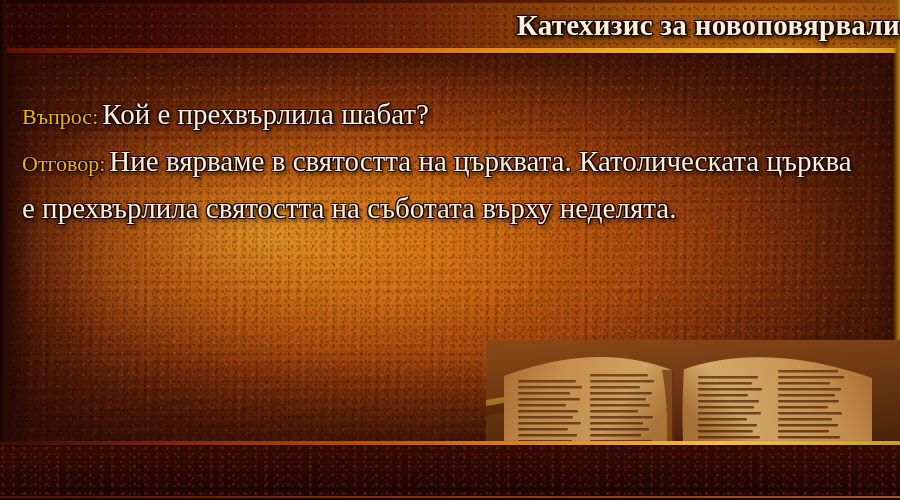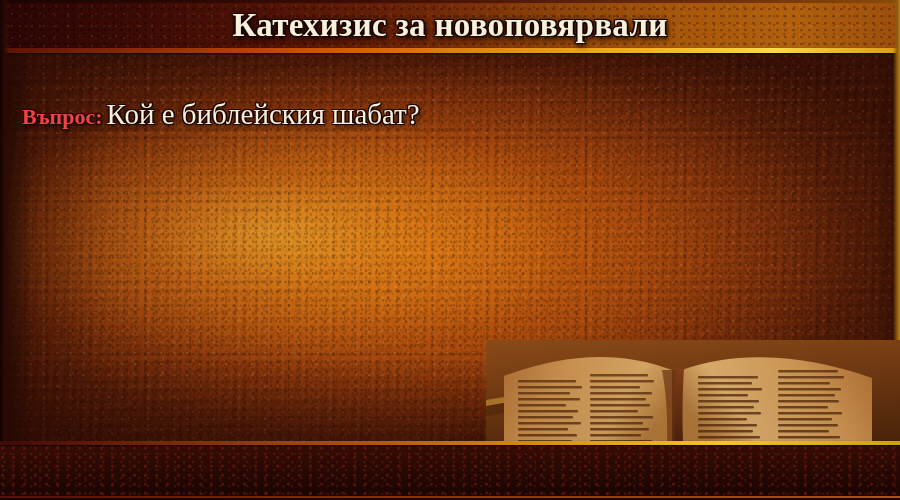--- a/index.html
+++ b/index.html
@@ -145,23 +145,23 @@
     left: 0; right: 0; top: 48px;
     height: 5px;
     background: linear-gradient(to right,
       #5a1205 0%, #8d2b07 16%, #c0550c 34%,
       #e08a14 54%, #f0b520 72%, #ffd84a 86%, #d99a16 100%);
     box-shadow: 0 1px 2px rgba(0,0,0,0.75);
   }
   .banner-title {
     position: relative;
     z-index: 3;
-    text-align: center;
+    text-align: right;
     line-height: 50px;
-    font-size: 33px;
+    font-size: 29px;
     font-weight: bold;
     color: #f7f1dc;
     letter-spacing: 0.3px;
     text-shadow:
       -1.4px -1.4px 0 #1b0502,
        1.4px -1.4px 0 #1b0502,
       -1.4px  1.4px 0 #1b0502,
        1.4px  1.4px 0 #1b0502,
        0 0 6px rgba(0,0,0,0.85),
        2px 3px 5px rgba(0,0,0,0.9);
@@ -229,22 +229,22 @@
     color: #f6f1df;
     text-shadow:
       -1.3px -1.3px 0 #1d0602,
        1.3px -1.3px 0 #1d0602,
       -1.3px  1.3px 0 #1d0602,
        1.3px  1.3px 0 #1d0602,
        2px 3px 4px rgba(0,0,0,0.85);
   }
   .qa-label {
     font-size: 22px;
-    font-weight: bold;
-    color: #ef4444;
+    font-weight: normal;
+    color: #eab308;
     padding-right: 4px;
     text-shadow:
       -1.2px -1.2px 0 #200702,
        1.2px -1.2px 0 #200702,
       -1.2px  1.2px 0 #200702,
        1.2px  1.2px 0 #200702,
        2px 3px 4px rgba(0,0,0,0.9);
   }
   .qa-text { white-space: normal; }
 </style>
@@ -386,25 +386,28 @@
   <div class="banner">
     <div class="banner-grain"></div>
     <div class="banner-top-line"></div>
     <div class="banner-title">Катехизис за новоповярвали</div>
   </div>
   <div class="banner-rule"></div>
 
   <div class="body-text">
 
     <div class="qa-line">
-      <span class="qa-label">Въпрос:</span><span class="qa-text">Кой е библейския шабат?</span>
+      <span class="qa-label">Въпрос:</span><span class="qa-text">Кой е прехвърлила шабат?</span>
     </div>
 
 
 
+    <div class="qa-line">
+      <span class="qa-label">Отговор:</span><span class="qa-text">Ние вярваме в святостта на църквата. Католическата църква е прехвърлила святостта на съботата върху неделята.</span>
+    </div>
 
   </div>
 
   <div class="edge-left"></div>
   <div class="edge-right"></div>
 
   <div class="bottom-rule"></div>
   <div class="bottom-band">
     <div class="bottom-band-grain"></div>
     <div class="bottom-hairline"></div>

